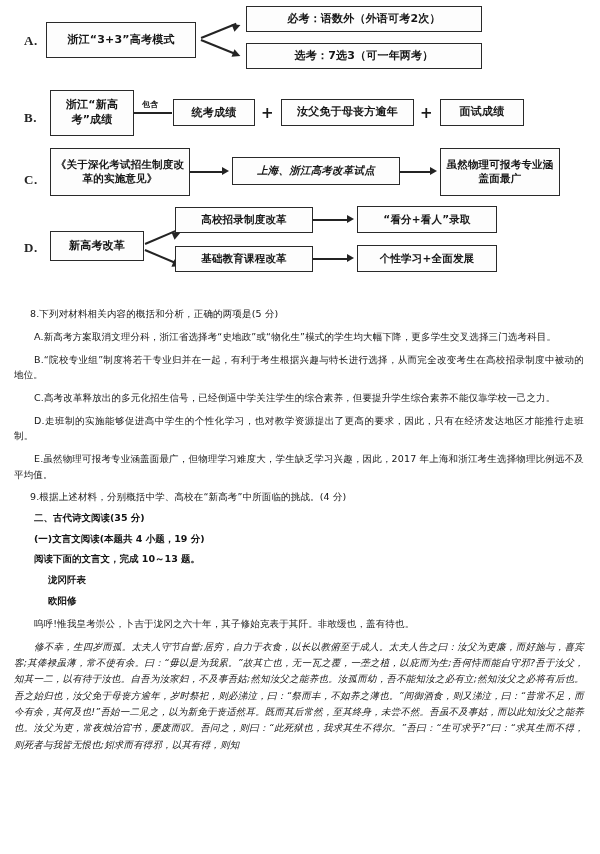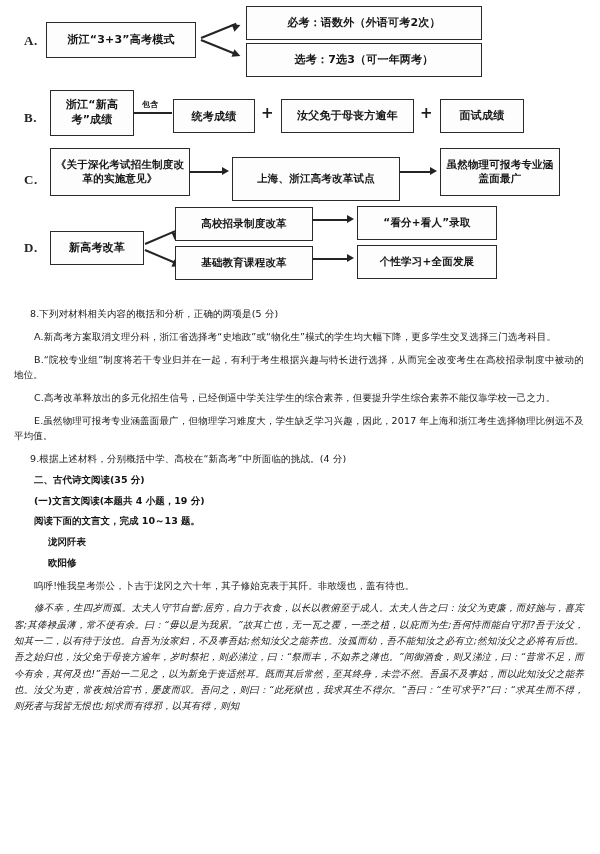--- a/index.html
+++ b/index.html
@@ -37,21 +37,21 @@
     background: #fdfdfd;
     display: flex;
     align-items: center;
     justify-content: center;
     text-align: center;
     font-family: "DejaVu Sans", "Liberation Sans", sans-serif;
     font-weight: 700;
     font-size: 11px;
     line-height: 1.32;
     color: #161616;
-    padding: 16px 3px;
+    padding: 8px 3px;
     letter-spacing: 0.2px;
   }
   .dbox.small { font-size: 10.5px; }
   .conn {
     position: absolute;
     background: #242424;
   }
   .conn.h { height: 1.6px; }
   .arrowhead {
     position: absolute;
@@ -162,21 +162,21 @@
   <span class="plus" style="left:420px; top:104px;">+</span>
   <div class="dbox" style="left:440px; top:99px; width:84px; height:27px;">面试成绩</div>
 
   <span class="row-label" style="left:24px; top:172px;">C.</span>
 
   <div class="dbox small" style="left:50px; top:148px; width:140px; height:48px;">《关于深化考试招生制度改革的实施意见》</div>
 
   <div class="conn h" style="left:190px; top:171px; width:34px;"></div>
   <div class="arrowhead" style="left:222px; top:167px;"></div>
 
-  <div class="dbox small" style="left:232px; top:157px; width:168px; height:44px;">上海、浙江高考改革试点</div>
+  <div class="dbox small" style="left:232px; top:157px; width:168px; height:28px;font-style:italic;">上海、浙江高考改革试点</div>
 
   <div class="conn h" style="left:400px; top:171px; width:32px;"></div>
   <div class="arrowhead" style="left:430px; top:167px;"></div>
 
   <div class="dbox small" style="left:440px; top:148px; width:120px; height:48px;">虽然物理可报考专业涵盖面最广</div>
 
   <span class="row-label" style="left:24px; top:240px;">D.</span>
 
   <div class="dbox" style="left:50px; top:231px; width:94px; height:30px;">新高考改革</div>
 
@@ -197,20 +197,21 @@
   <div class="dbox small" style="left:357px; top:245px; width:140px; height:27px;">个性学习+全面发展</div>
 </div>
 
 <div id="body-text">
 
   <p class="para q">8.下列对材料相关内容的概括和分析，正确的两项是(5 分)</p>
 
   <p class="para">A.新高考方案取消文理分科，浙江省选择考“史地政”或“物化生”模式的学生均大幅下降，更多学生交叉选择三门选考科目。</p>
   <p class="para">B.“院校专业组”制度将若干专业归并在一起，有利于考生根据兴趣与特长进行选择，从而完全改变考生在高校招录制度中被动的地位。</p>
   <p class="para">C.高考改革释放出的多元化招生信号，已经倒逼中学关注学生的综合素养，但要提升学生综合素养不能仅靠学校一己之力。</p>
+  <p class="para">D.走班制的实施能够促进高中学生的个性化学习，也对教学资源提出了更高的要求，因此，只有在经济发达地区才能推行走班制。</p>
   <p class="para">E.虽然物理可报考专业涵盖面最广，但物理学习难度大，学生缺乏学习兴趣，因此，2017 年上海和浙江考生选择物理比例远不及平均值。</p>
 
   <p class="para q">9.根据上述材料，分别概括中学、高校在“新高考”中所面临的挑战。(4 分)</p>
 
   <p class="heading">二、古代诗文阅读(35 分)</p>
   <p class="heading">(一)文言文阅读(本题共 4 小题，19 分)</p>
   <p class="heading">阅读下面的文言文，完成 10～13 题。</p>
 
   <p class="title-line">泷冈阡表</p>
   <p class="title-line">欧阳修</p>

